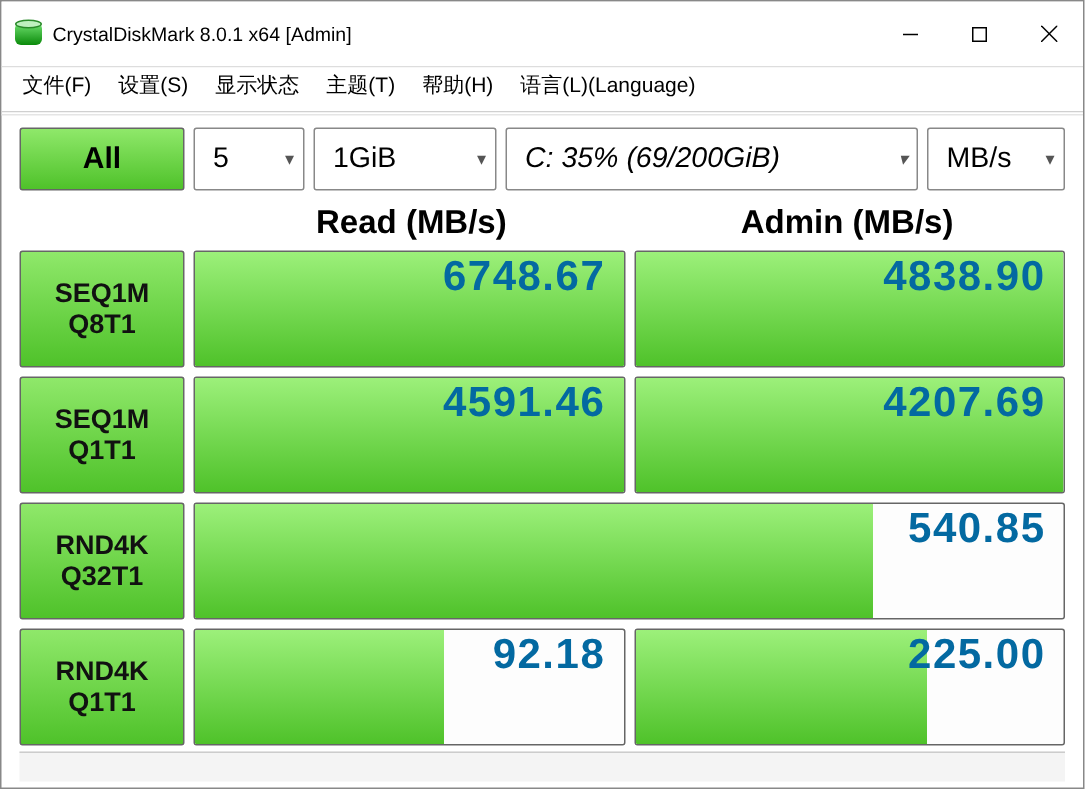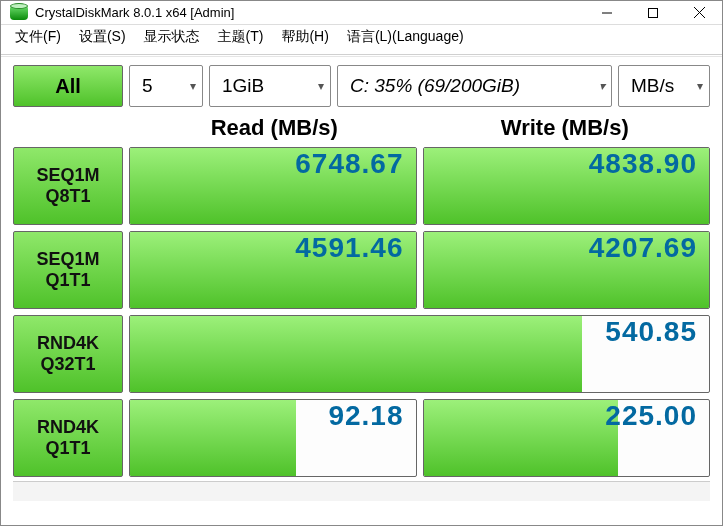--- a/index.html
+++ b/index.html
@@ -5,21 +5,21 @@
   * { box-sizing: border-box; }
   html, body { margin:0; padding:0; }
   body {
     width:723px; height:526px;
     font-family:"Segoe UI","Microsoft YaHei",Arial,sans-serif;
     background:#fff; overflow:hidden;
     border:1px solid #888;
   }
   
   .titlebar {
-    height:24px; display:flex; align-items:center;
+    height:44px; display:flex; align-items:center;
     background:#fff; border-bottom:1px solid #ddd;
   }
   .titlebar .icon { width:20px; height:20px; margin:0 6px 0 8px; position:relative; }
   .titlebar .icon .cyl { width:18px; height:14px; background:linear-gradient(#6bdc6b,#0a8a0a); border-radius:3px 3px 4px 4px; position:absolute; top:3px; left:1px; }
   .titlebar .icon .top { width:18px; height:6px; background:#bff0bf; border:1px solid #2a8a2a; border-radius:50%; position:absolute; top:0; left:1px; }
   .titlebar .title { flex:1; font-size:13px; color:#000; }
   .winbtns { display:flex; height:100%; }
   .winbtn { width:46px; display:flex; align-items:center; justify-content:center; font-size:14px; color:#333; cursor:pointer; }
   
   .menubar {
@@ -137,21 +137,21 @@
     </div>
     <div class="sel unit">
       <span>MB/s</span>
       <span class="chev">▾</span>
     </div>
   </div>
 
   <div class="hdrrow">
     <div class="hdrspace"></div>
     <div class="hdr">Read (MB/s)</div>
-    <div class="hdr">Write (MB/s)</div>
+    <div class="hdr">Admin (MB/s)</div>
   </div>
 
   <div class="tests">
 
     <div class="trow">
       <div class="tbtn">
         <span>SEQ1M</span>
         <span>Q8T1</span>
       </div>
       <div class="cell">

